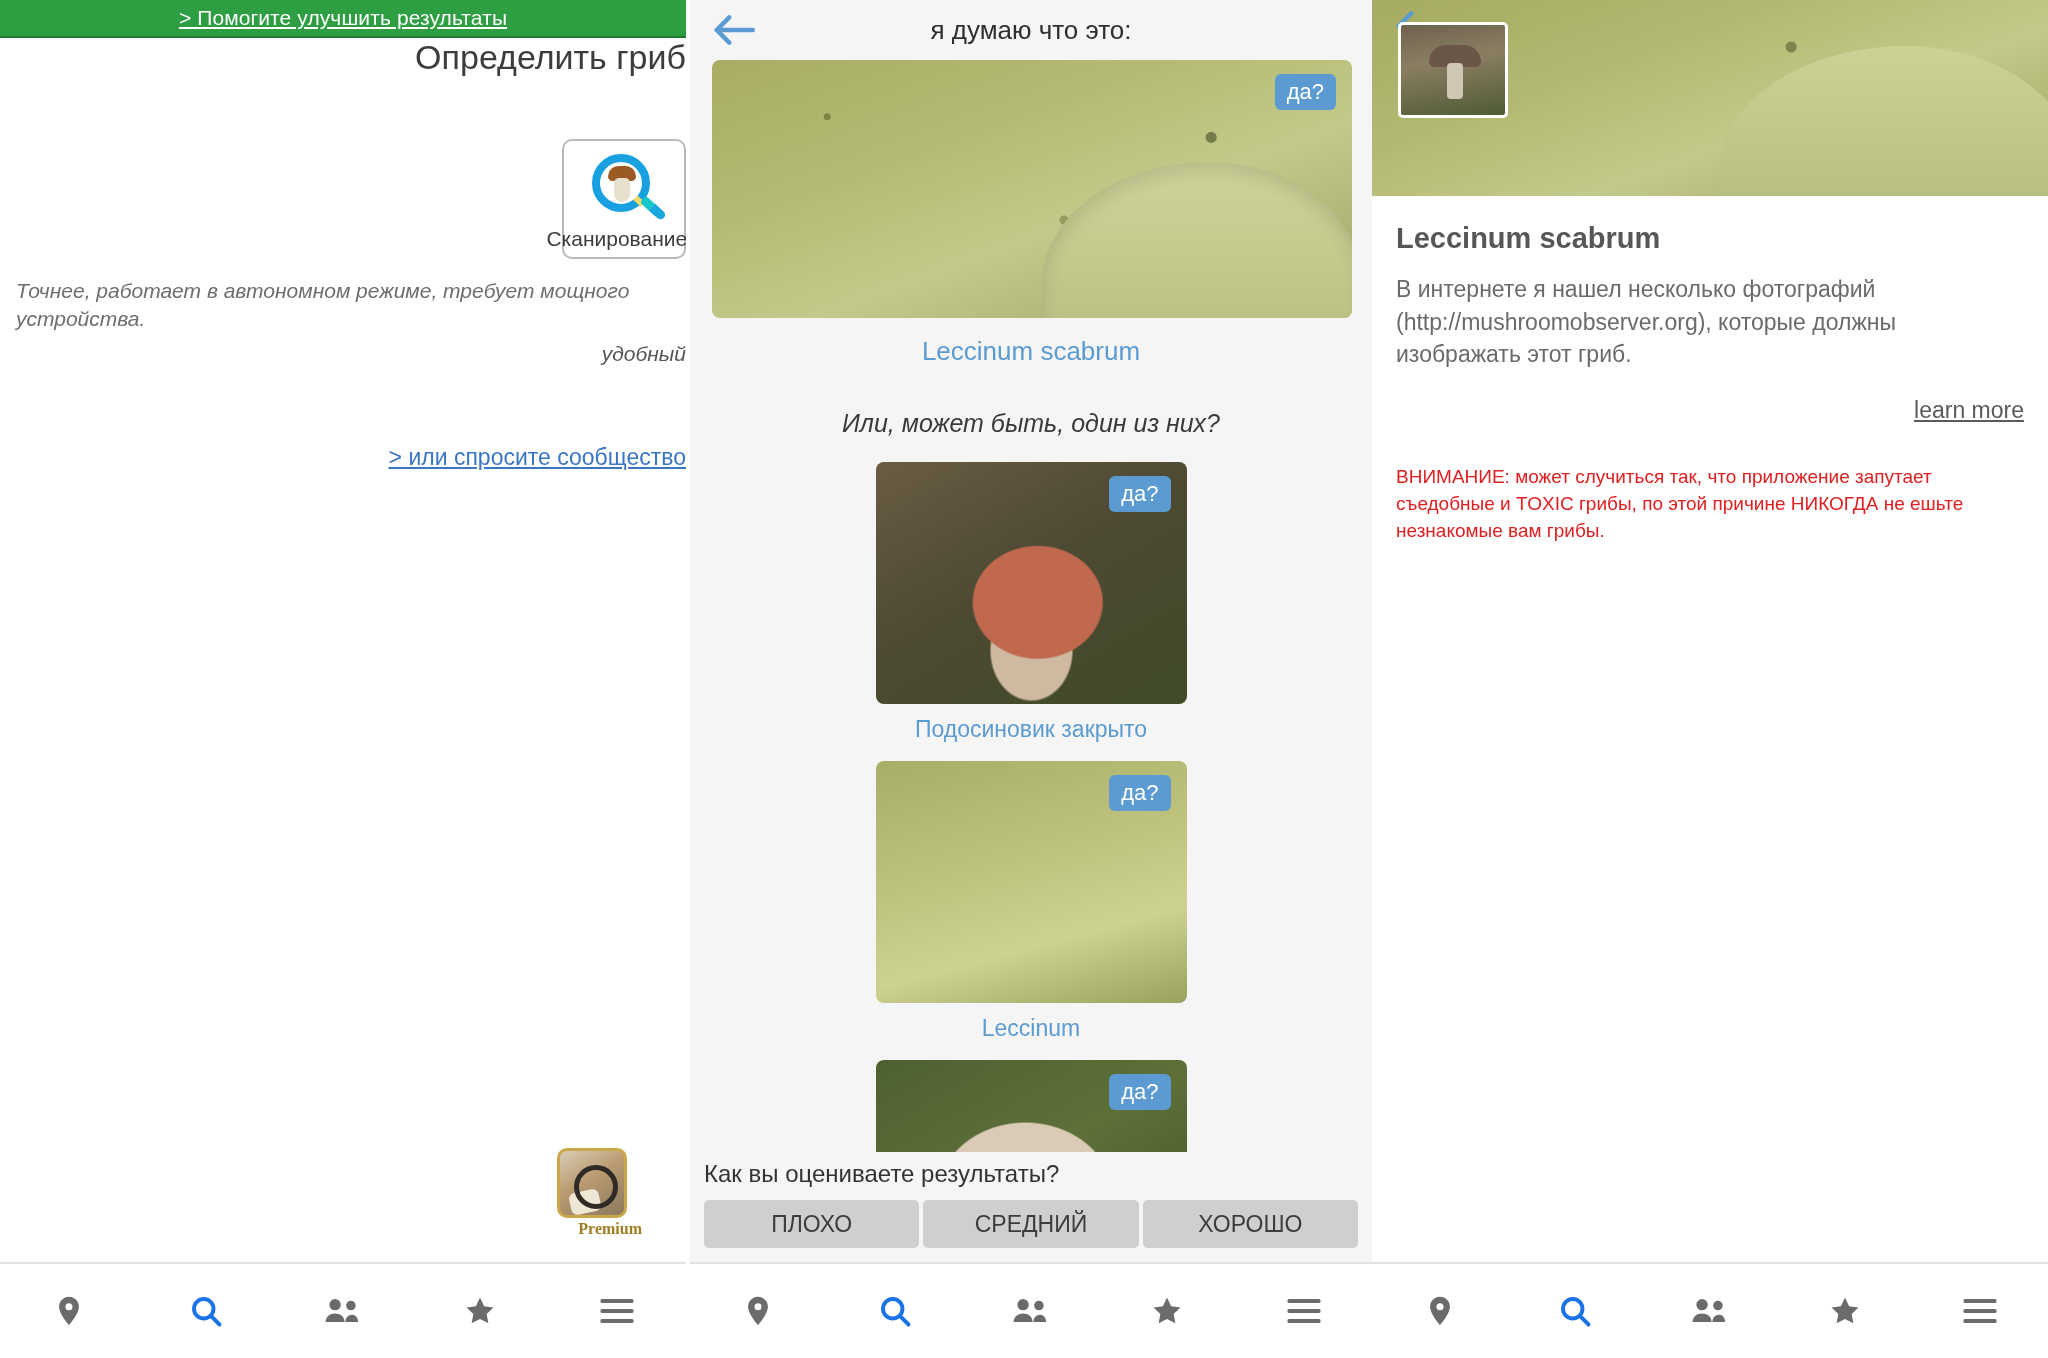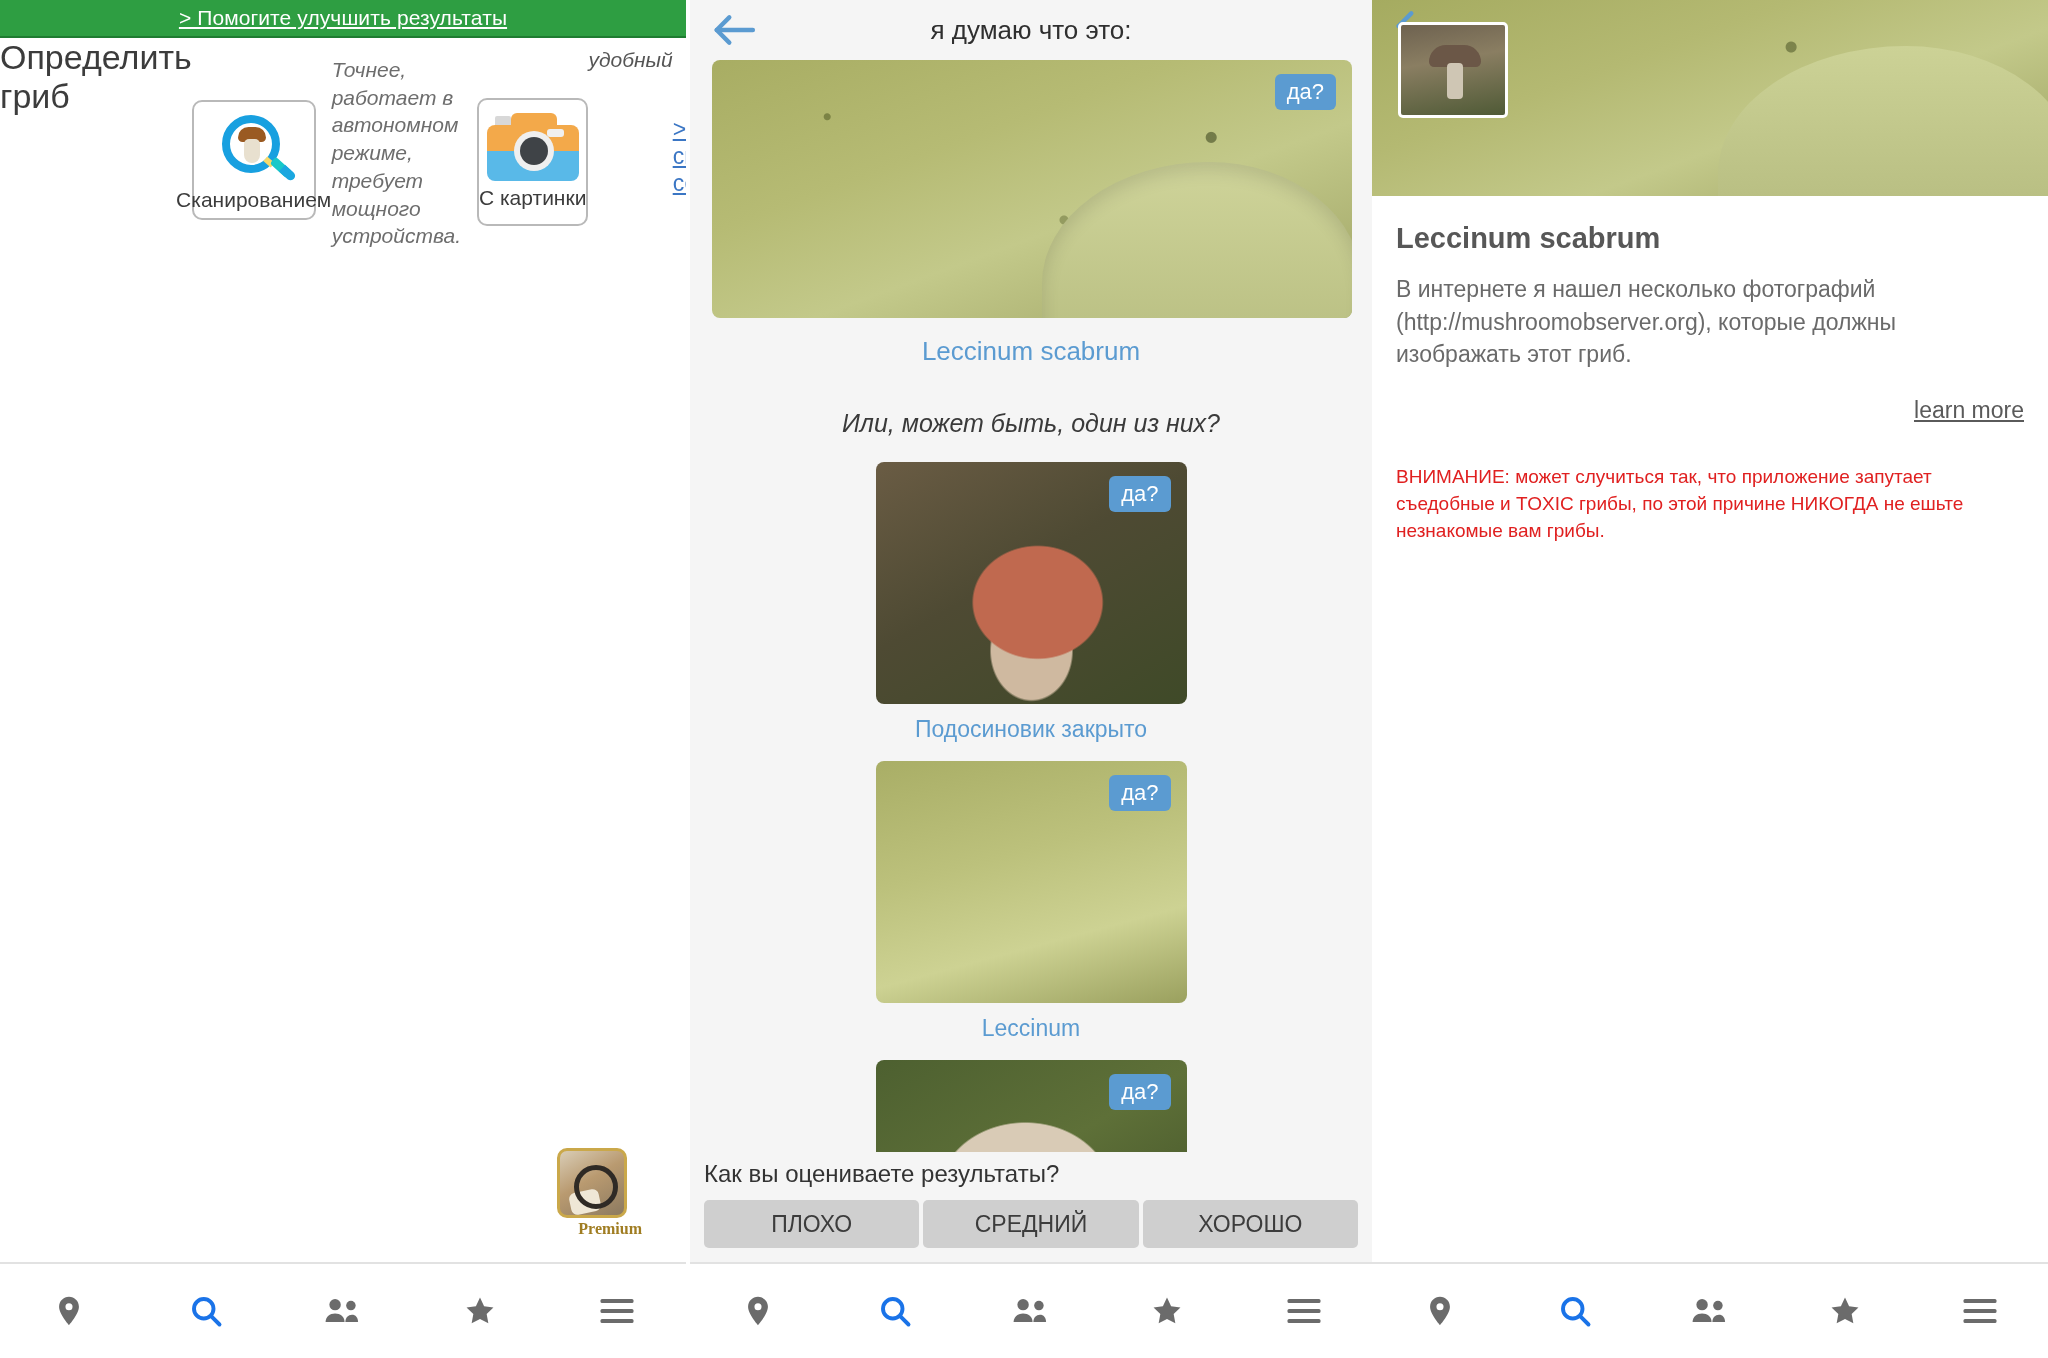--- a/index.html
+++ b/index.html
@@ -22,21 +22,21 @@
     height: 38px; background:#2e9e42;
     display:flex; align-items:center; justify-content:center;
     border-bottom:2px solid #1f7c31;
   }
   .green-bar a {
     color:#ffffff; font-size:21px; text-decoration:underline;
     letter-spacing:.1px;
   }
   .left-body {
     height: calc(1358px - 38px - 96px);
-    display:flex; flex-direction:row; align-items:flex-start;
+    display:flex; flex-direction:column; align-items:flex-end;
   }
   .left-title { font-size:34px; color:#3c3c3c; font-weight:400; }
 
   .opt-card {
     width:124px; height:120px; margin-top:62px;
     border:2px solid #b9b9b9; border-radius:10px;
     background:#fff; display:flex; flex-direction:column;
     align-items:center; justify-content:flex-start; padding-top:8px;
   }
   .opt-card .glyph { height:78px; display:flex; align-items:center; justify-content:center; }
@@ -315,34 +315,20 @@
             <div class="handle2"></div>
           </div>
         </div>
         <div class="caption">Сканированием</div>
       </div>
 
       <div style="width:100%; padding:0 6px;">
         <div class="opt-note">Точнее, работает в автономном режиме, требует мощного устройства.</div>
       </div>
 
-      <div class="opt-card" style="margin-top:60px; height:128px;">
-        <div class="glyph">
-          <div class="camera">
-            <div class="flash"></div>
-              <div class="top"></div>
-            <div class="body-o"></div>
-              <div class="body-b"></div>
-            <div class="vf"></div>
-            <div class="lens-o"></div>
-              <div class="lens-i"></div>
-          </div>
-        </div>
-        <div class="caption">С картинки</div>
-      </div>
 
       <div class="opt-sub">удобный</div>
 
       <a href="#" class="community-link">&gt; или спросите сообщество</a>
     </div>
 
     <div class="premium-badge">
       <div class="thumb"></div>
       <div class="lbl">Premium</div>
     </div>

